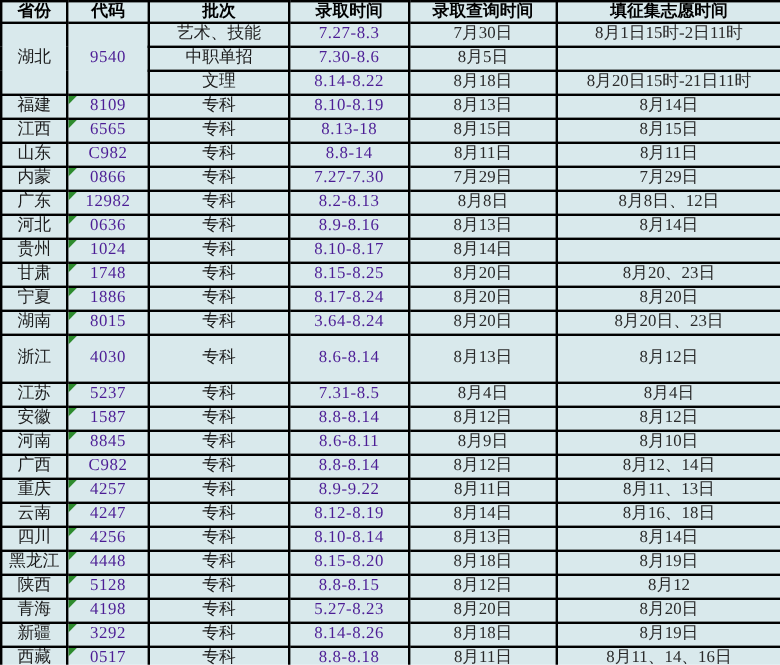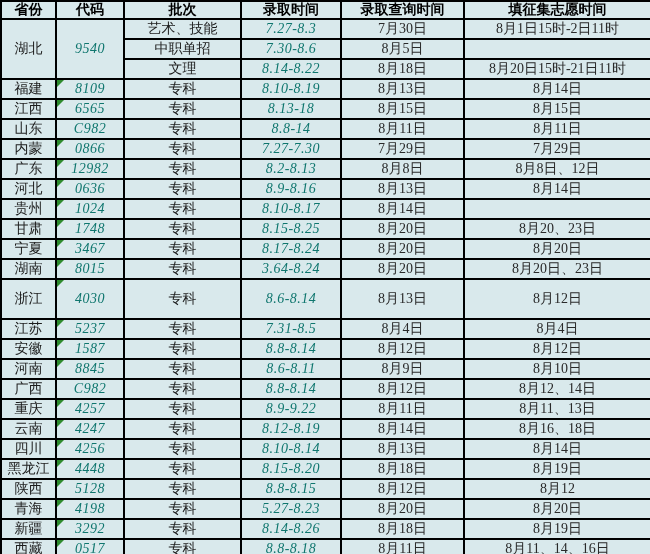--- a/index.html
+++ b/index.html
@@ -20,21 +20,21 @@
     line-height:1.1;
     color:#1c1c1c;
     position:relative;
     white-space:nowrap;
     overflow:hidden;
   }
   tr{height:20px;}
   tr.hdr{height:18px;font-weight:bold;}
   tr.tall{height:40px;}
   tr.sub td{border-top-width:1px;margin-top:30px;}
-  td.c-code, td.c-adm{color:#0f766e;letter-spacing:0.5px;font-style:italic;}
+  td.c-code, td.c-adm{color:#4c1d95;letter-spacing:0.5px;}
   td.c-query, td.c-vol{color:#2a2a2a;text-align:center;}
   td.hd{color:#000;}
   .tri{
     position:absolute;top:0;left:0;
     width:0;height:0;
     border-top:7px solid #2e8b2e;
     border-right:7px solid transparent;
     pointer-events:none;
   }
 </style>
@@ -142,21 +142,21 @@
   <tr>
     <td>甘肃</td>
     <td class="c-code"><span class="tri"></span><span>1748</span></td>
     <td>专科</td>
     <td class="c-adm">8.15-8.25</td>
     <td class="c-query">8月20日</td>
     <td class="c-vol">8月20、23日</td>
   </tr>
   <tr>
     <td>宁夏</td>
-    <td class="c-code"><span class="tri"></span><span>3467</span></td>
+    <td class="c-code"><span class="tri"></span><span>1886</span></td>
     <td>专科</td>
     <td class="c-adm">8.17-8.24</td>
     <td class="c-query">8月20日</td>
     <td class="c-vol">8月20日</td>
   </tr>
   <tr>
     <td>湖南</td>
     <td class="c-code"><span class="tri"></span><span>8015</span></td>
     <td>专科</td>
     <td class="c-adm">3.64-8.24</td>

